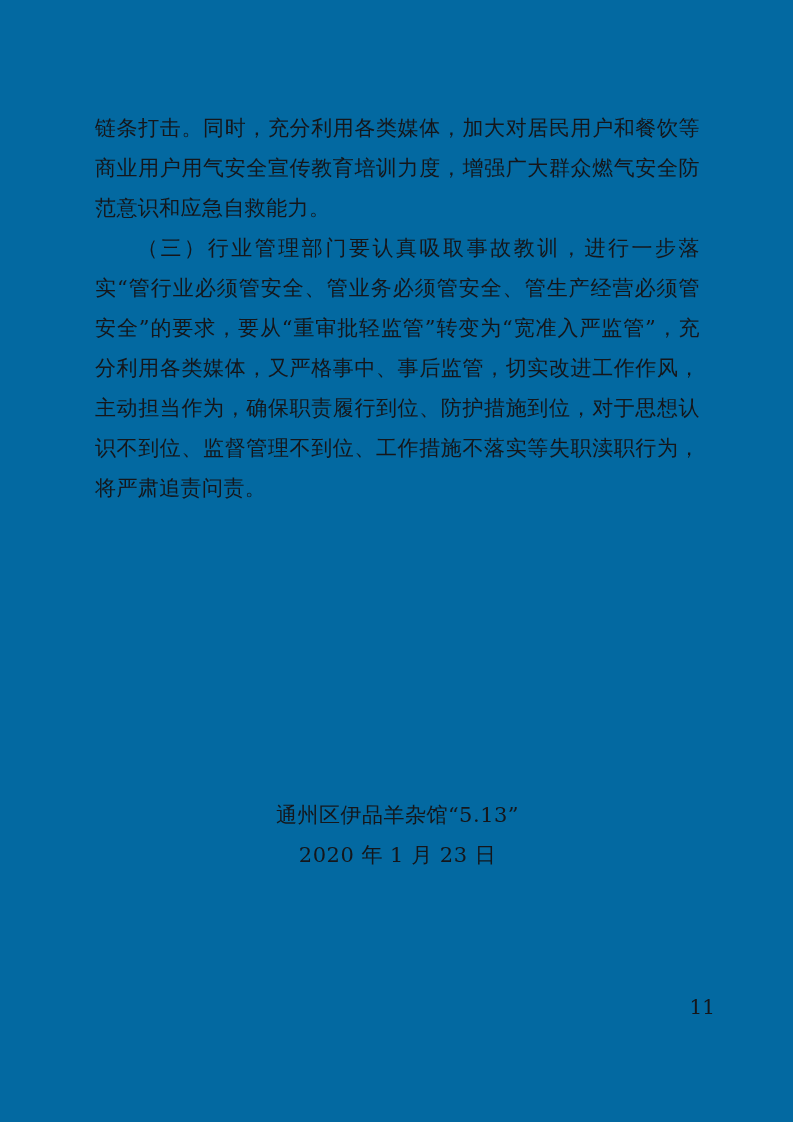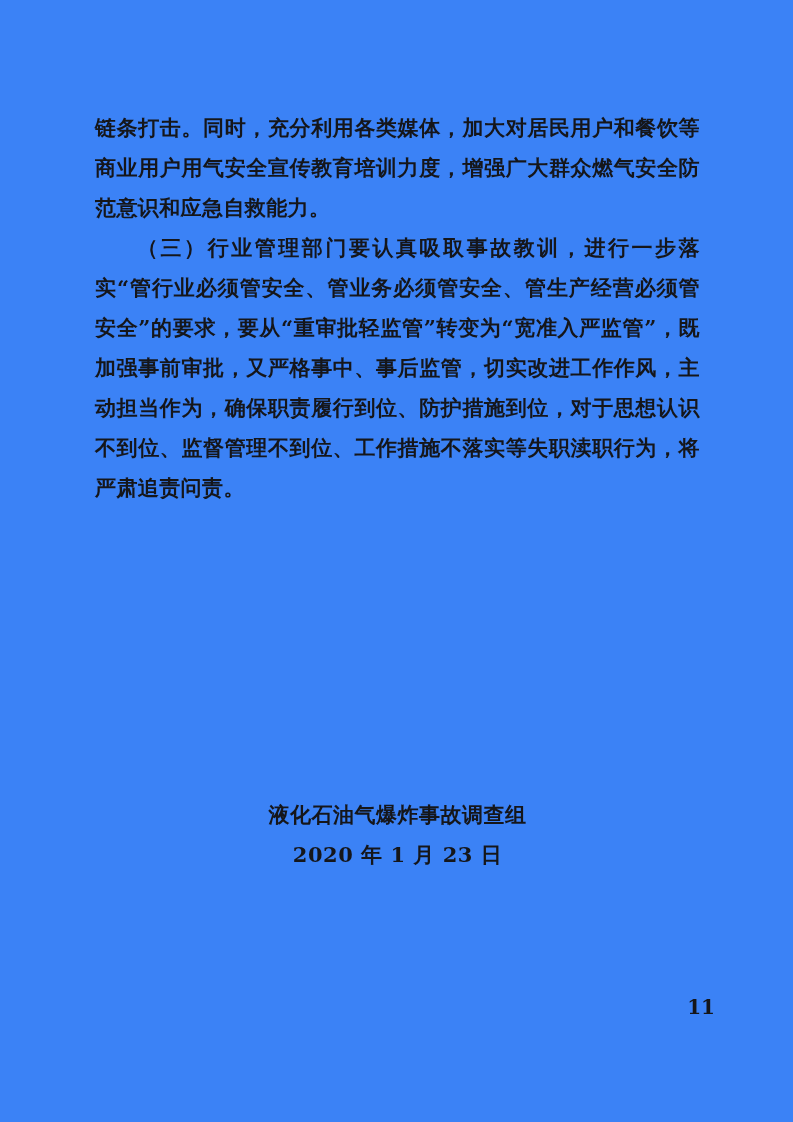--- a/index.html
+++ b/index.html
@@ -14,22 +14,21 @@
     color: #000000;
     position: relative;
     overflow: hidden;
   }
   .page {
     position: absolute;
     left: 0;
     top: 0;
     width: 793px;
     height: 1122px;
-    background: #3b82f6;
-    font-weight: bold;
+    background: #0369a1;
   }
   .body-area {
     position: absolute;
     left: 95px;
     top: 108px;
     width: 605px;
   }
   p.para {
     margin: 0 0 0 0;
     font-size: 21px;
@@ -64,23 +63,23 @@
     color: #15161a;
   }
 </style>
 </head>
 <body>
 
 <div class="page">
 
   <div class="body-area">
     <p class="para">链条打击。同时，充分利用各类媒体，加大对居民用户和餐饮等商业用户用气安全宣传教育培训力度，增强广大群众燃气安全防范意识和应急自救能力。</p>
-    <p class="para indent">（三）行业管理部门要认真吸取事故教训，进行一步落实“管行业必须管安全、管业务必须管安全、管生产经营必须管安全”的要求，要从“重审批轻监管”转变为“宽准入严监管”，既加强事前审批，又严格事中、事后监管，切实改进工作作风，主动担当作为，确保职责履行到位、防护措施到位，对于思想认识不到位、监督管理不到位、工作措施不落实等失职渎职行为，将严肃追责问责。</p>
+    <p class="para indent">（三）行业管理部门要认真吸取事故教训，进行一步落实“管行业必须管安全、管业务必须管安全、管生产经营必须管安全”的要求，要从“重审批轻监管”转变为“宽准入严监管”，充分利用各类媒体，又严格事中、事后监管，切实改进工作作风，主动担当作为，确保职责履行到位、防护措施到位，对于思想认识不到位、监督管理不到位、工作措施不落实等失职渎职行为，将严肃追责问责。</p>
   </div>
 
   <div class="signature">
-    <div>液化石油气爆炸事故调查组</div>
+    <div>通州区伊品羊杂馆“5.13”</div>
     <div>2020 年 1 月 23 日</div>
   </div>
 
   <div class="page-number">11</div>
 
 </div>
 
 </body></html>

